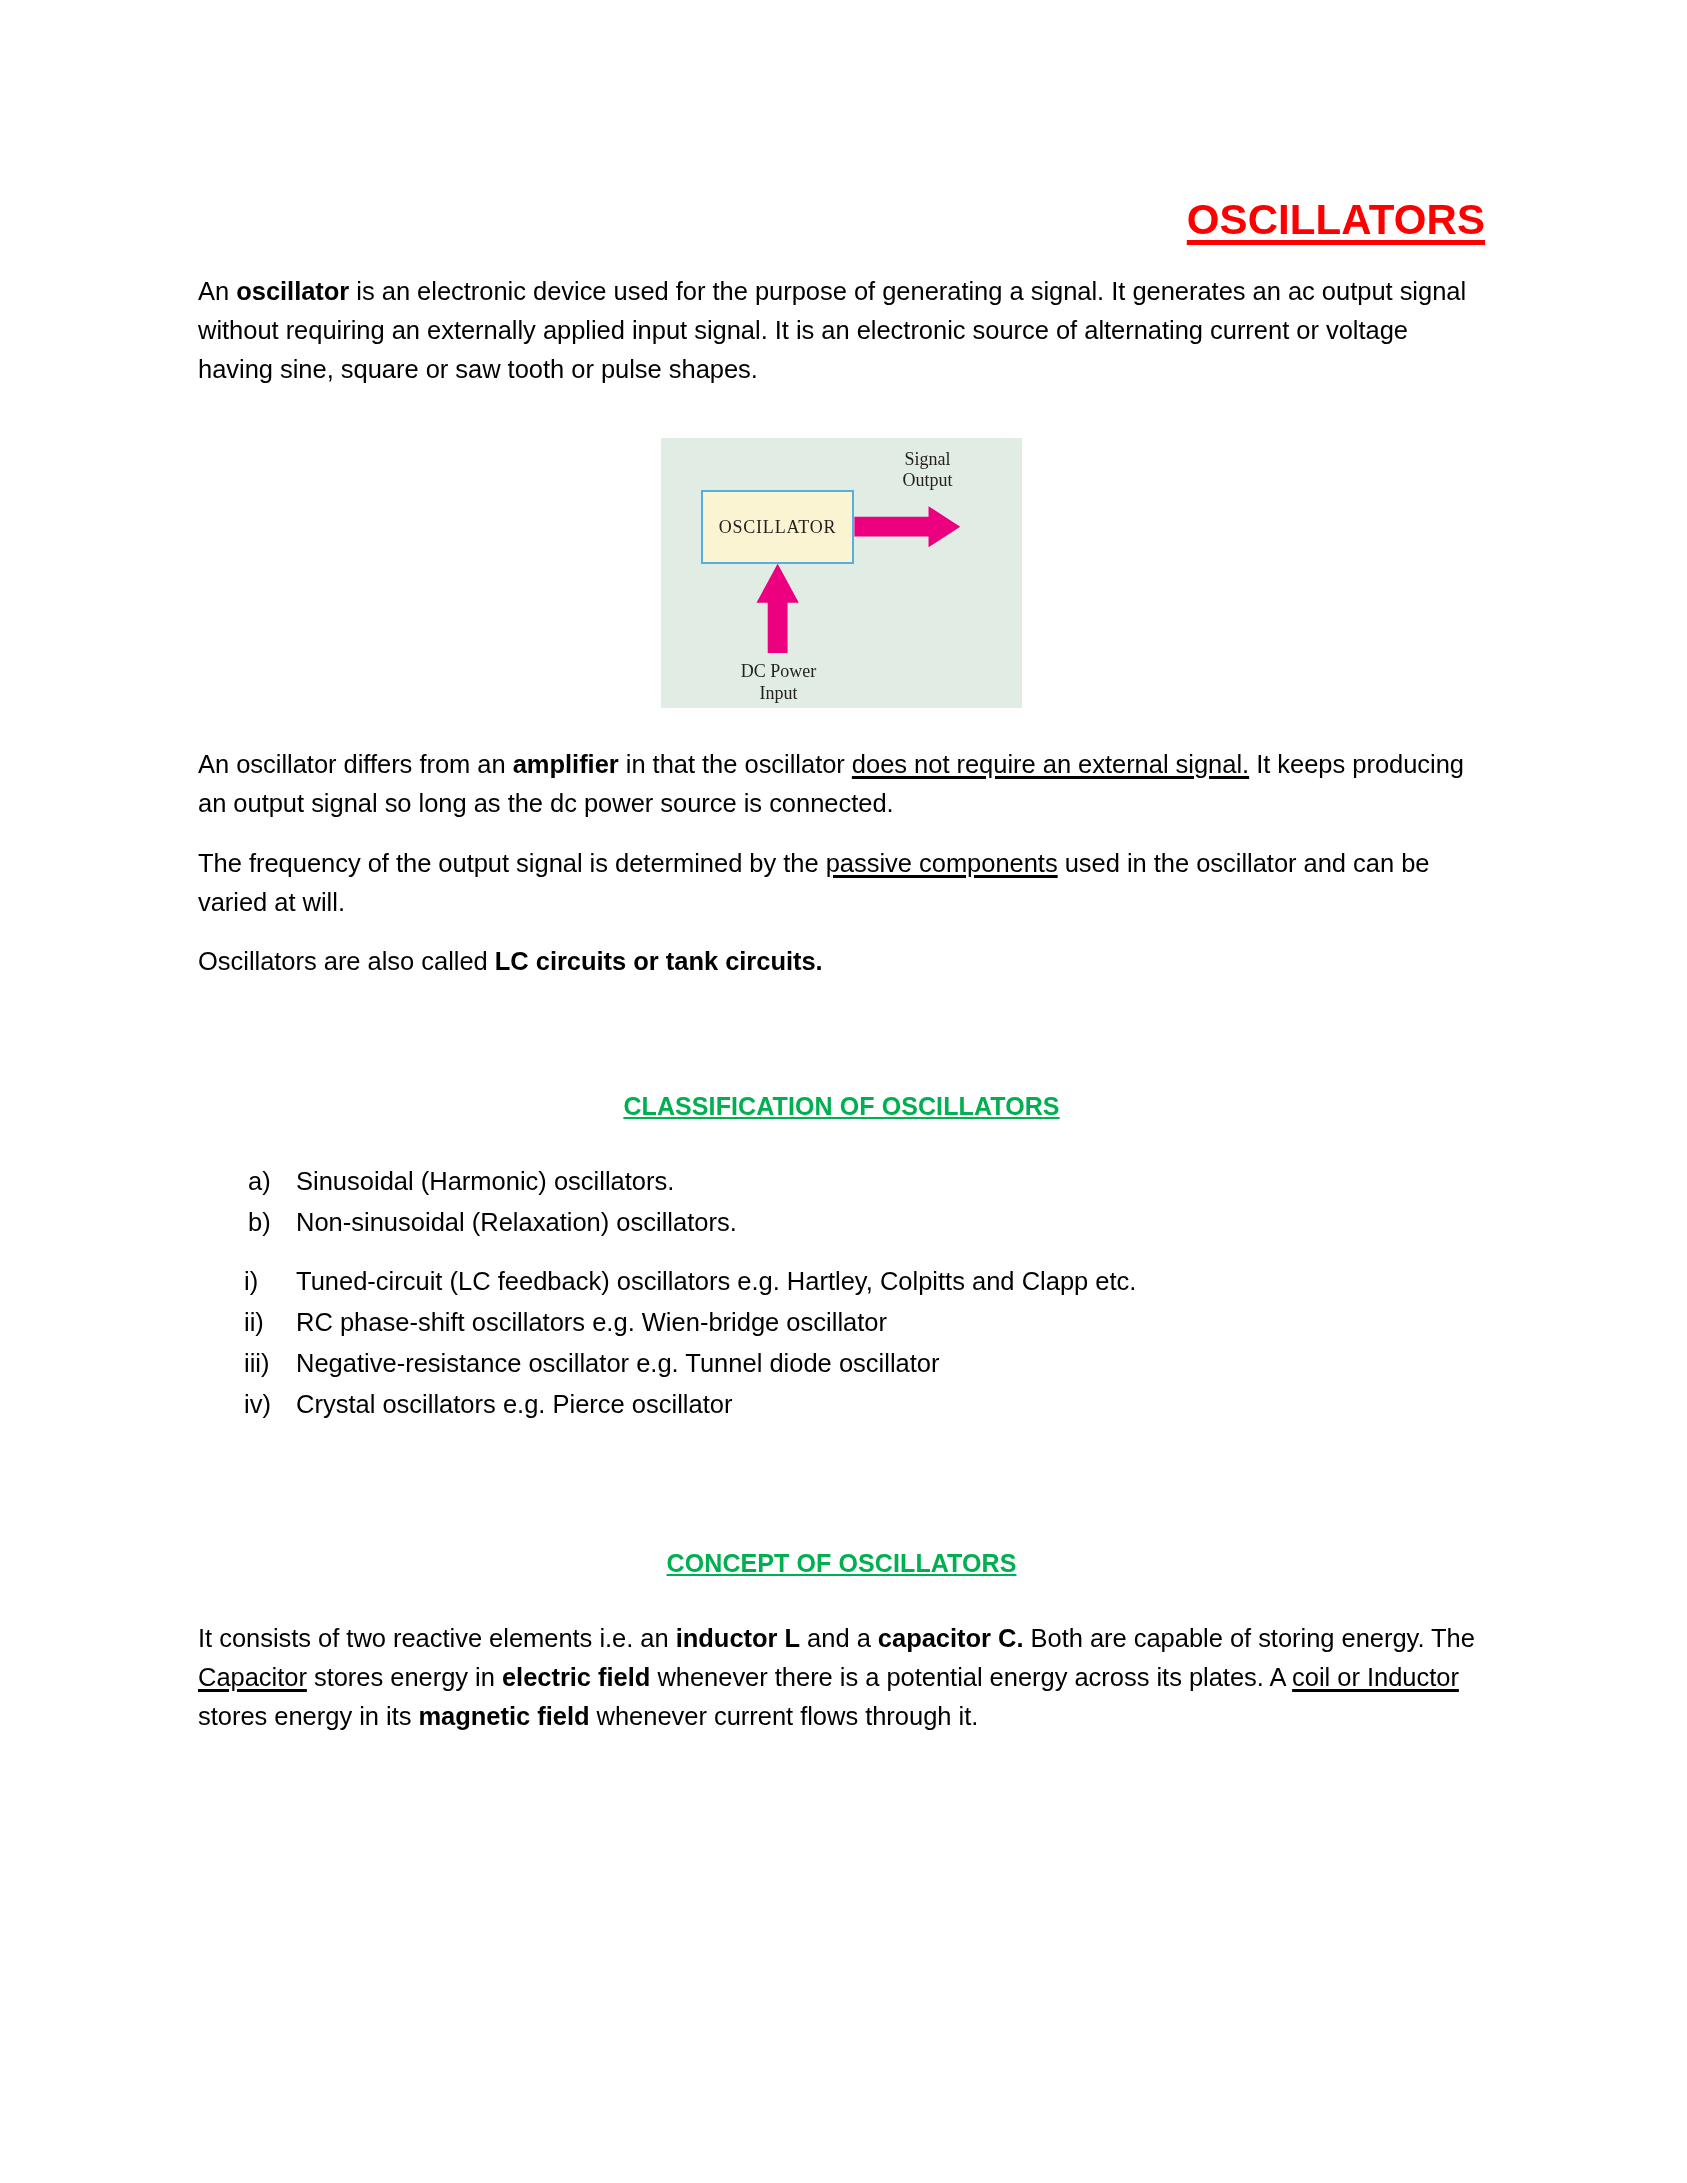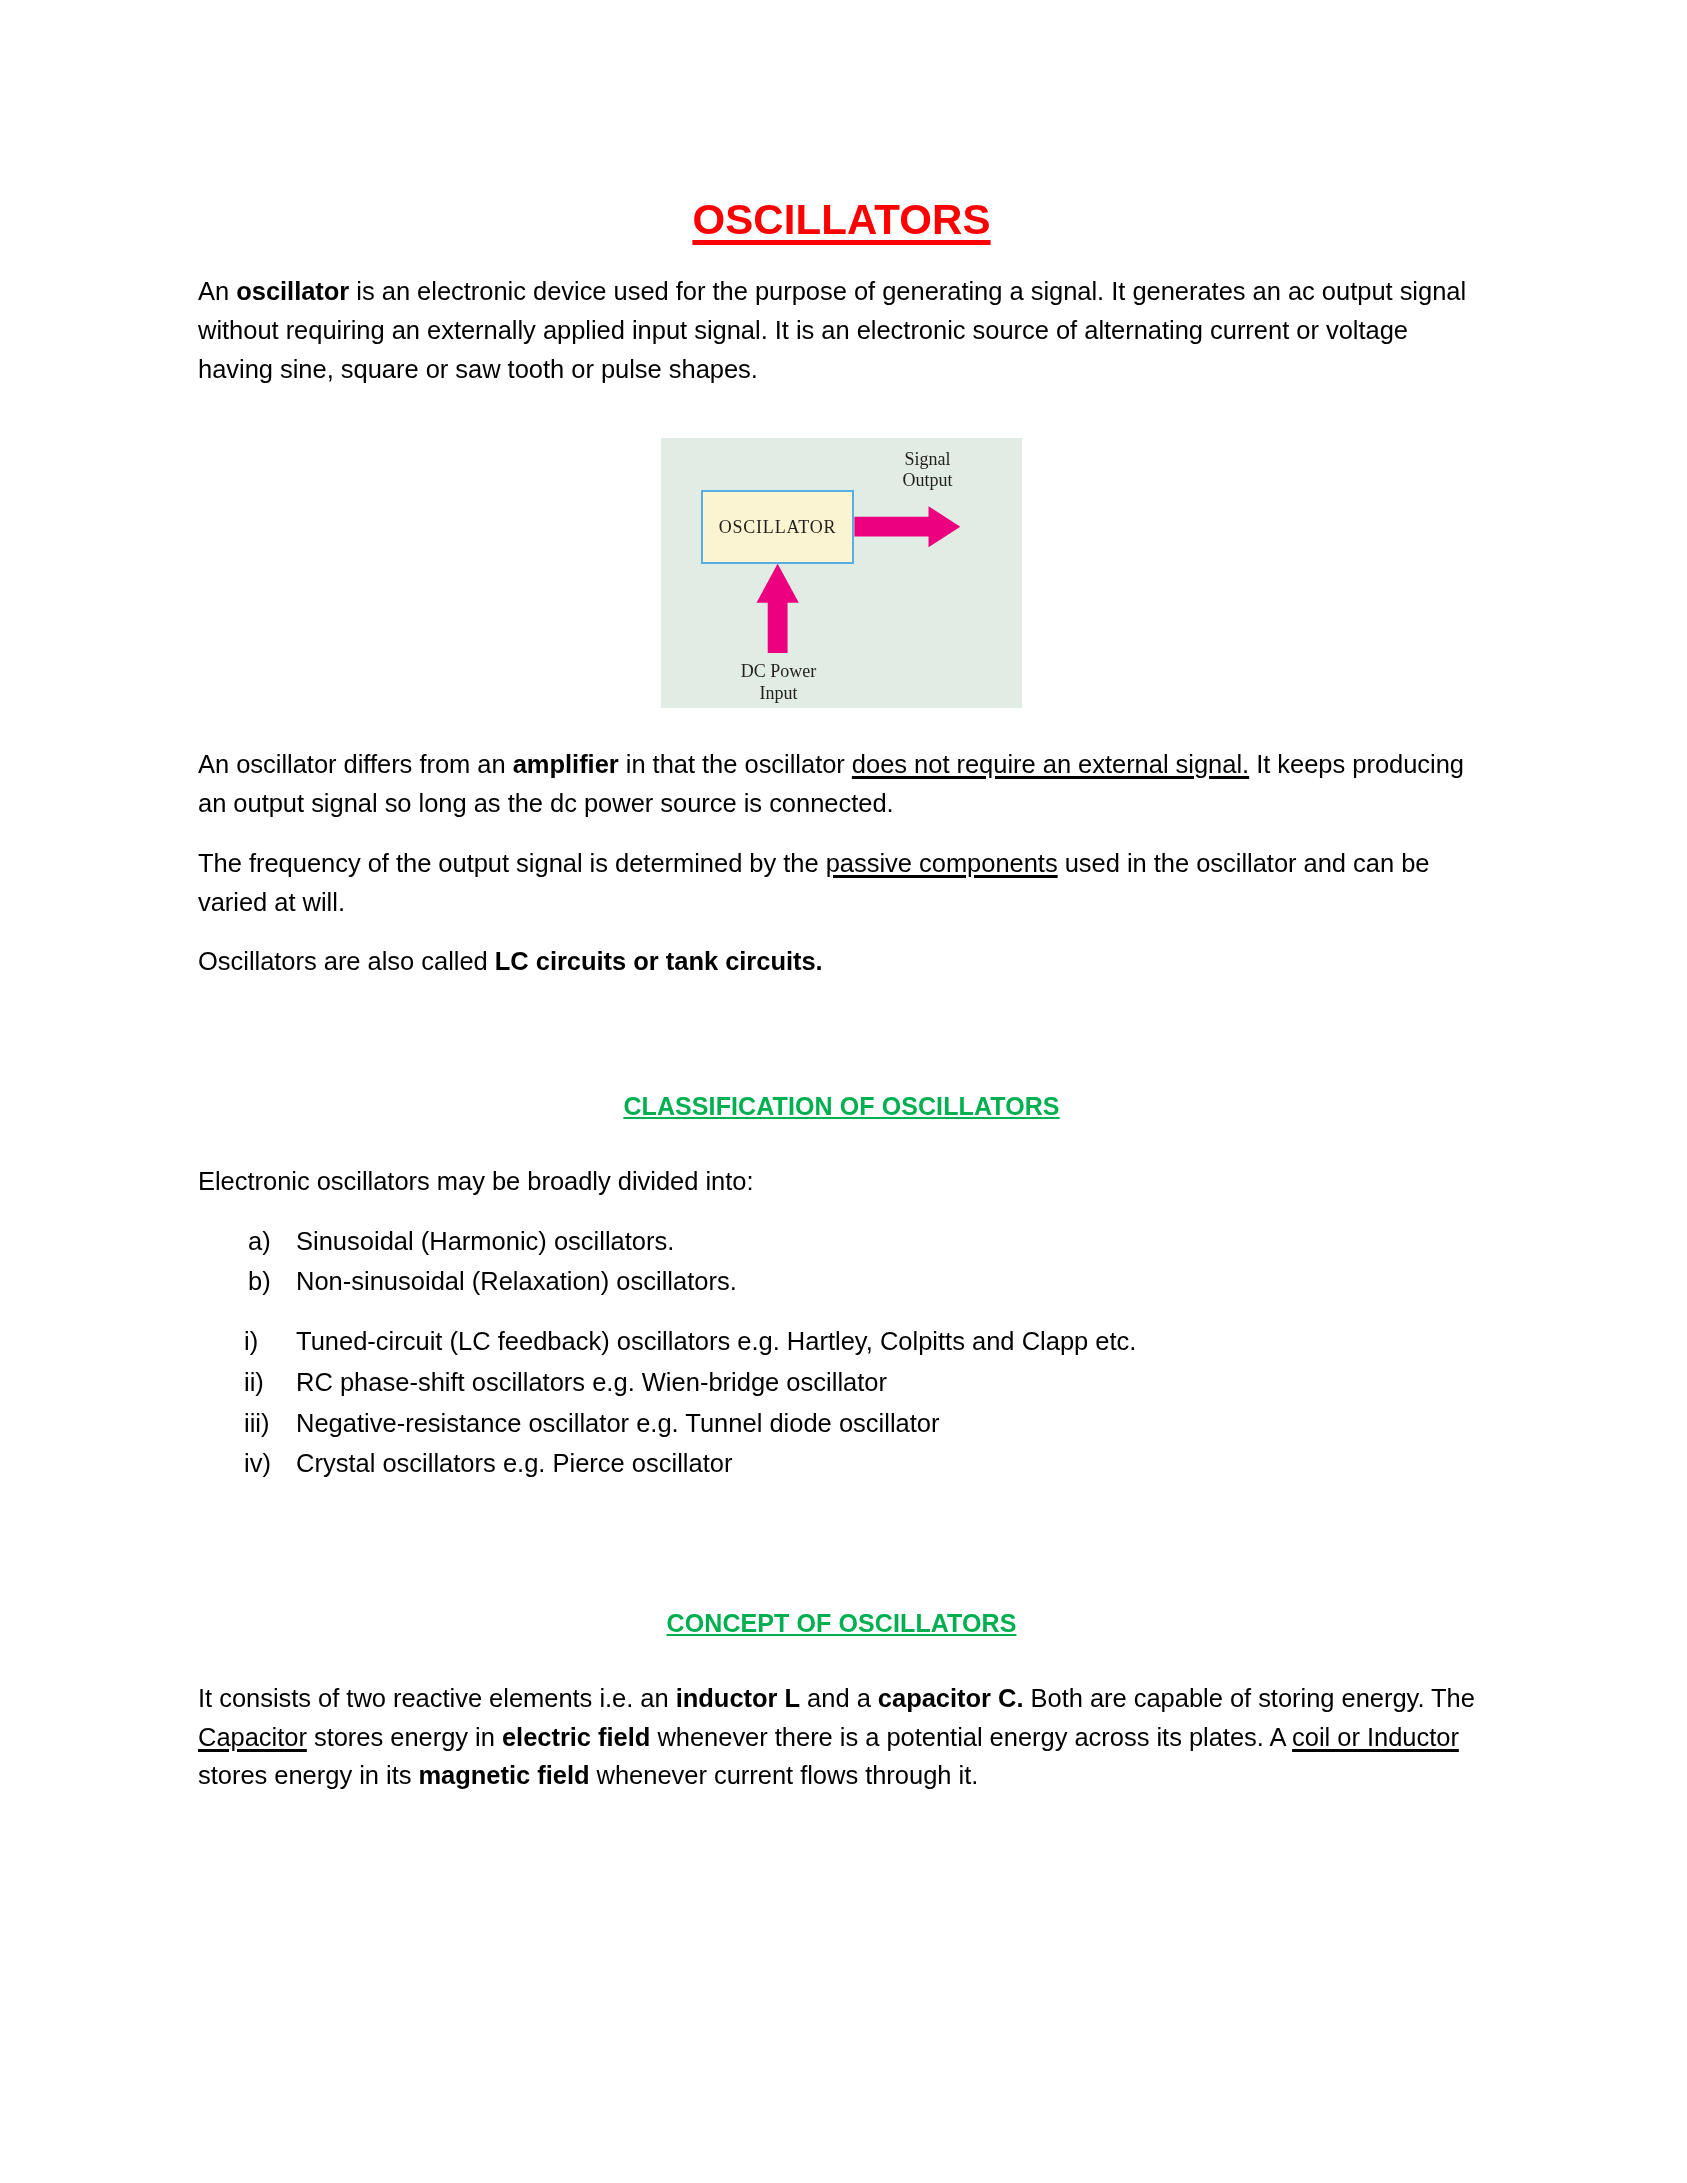--- a/index.html
+++ b/index.html
@@ -19,21 +19,21 @@
     position: relative;
     width: 1687px;
     height: 2183px;
     box-sizing: border-box;
     padding: 198px 202px 0 198px;
     background: #ffffff;
   }
 
   
   .doc-title {
-    text-align: center;
+    text-align: right;
     font-size: 42px;
     font-weight: 700;
     line-height: 1.05;
     margin: 0 0 30px 0;
     letter-spacing: 0.1px;
   }
   .doc-title .t {
     text-decoration: underline;
     text-underline-offset: 6px;
     text-decoration-thickness: 4.6px;
@@ -202,21 +202,20 @@
   <p class="body"><span>The frequency of the output signal is determined by the </span><span class="u">passive components</span><span> used in the oscillator and can be varied at will.</span></p>
 
   <p class="body"><span>Oscillators are also called </span><b>LC circuits or tank circuits.</b></p>
 
   <div class="gap-lg"></div>
 
   <h2 class="section-heading" style="color:#00B050">CLASSIFICATION OF OSCILLATORS</h2>
 
   <div class="gap-sm"></div>
 
-  <p class="body">Electronic oscillators may be broadly divided into:</p>
 
   <ul class="marker-list">
     <li>
       <span class="marker">a)</span>
       <span class="txt">Sinusoidal (Harmonic) oscillators.</span>
     </li>
     <li>
       <span class="marker">b)</span>
       <span class="txt">Non-sinusoidal (Relaxation) oscillators.</span>
     </li>

